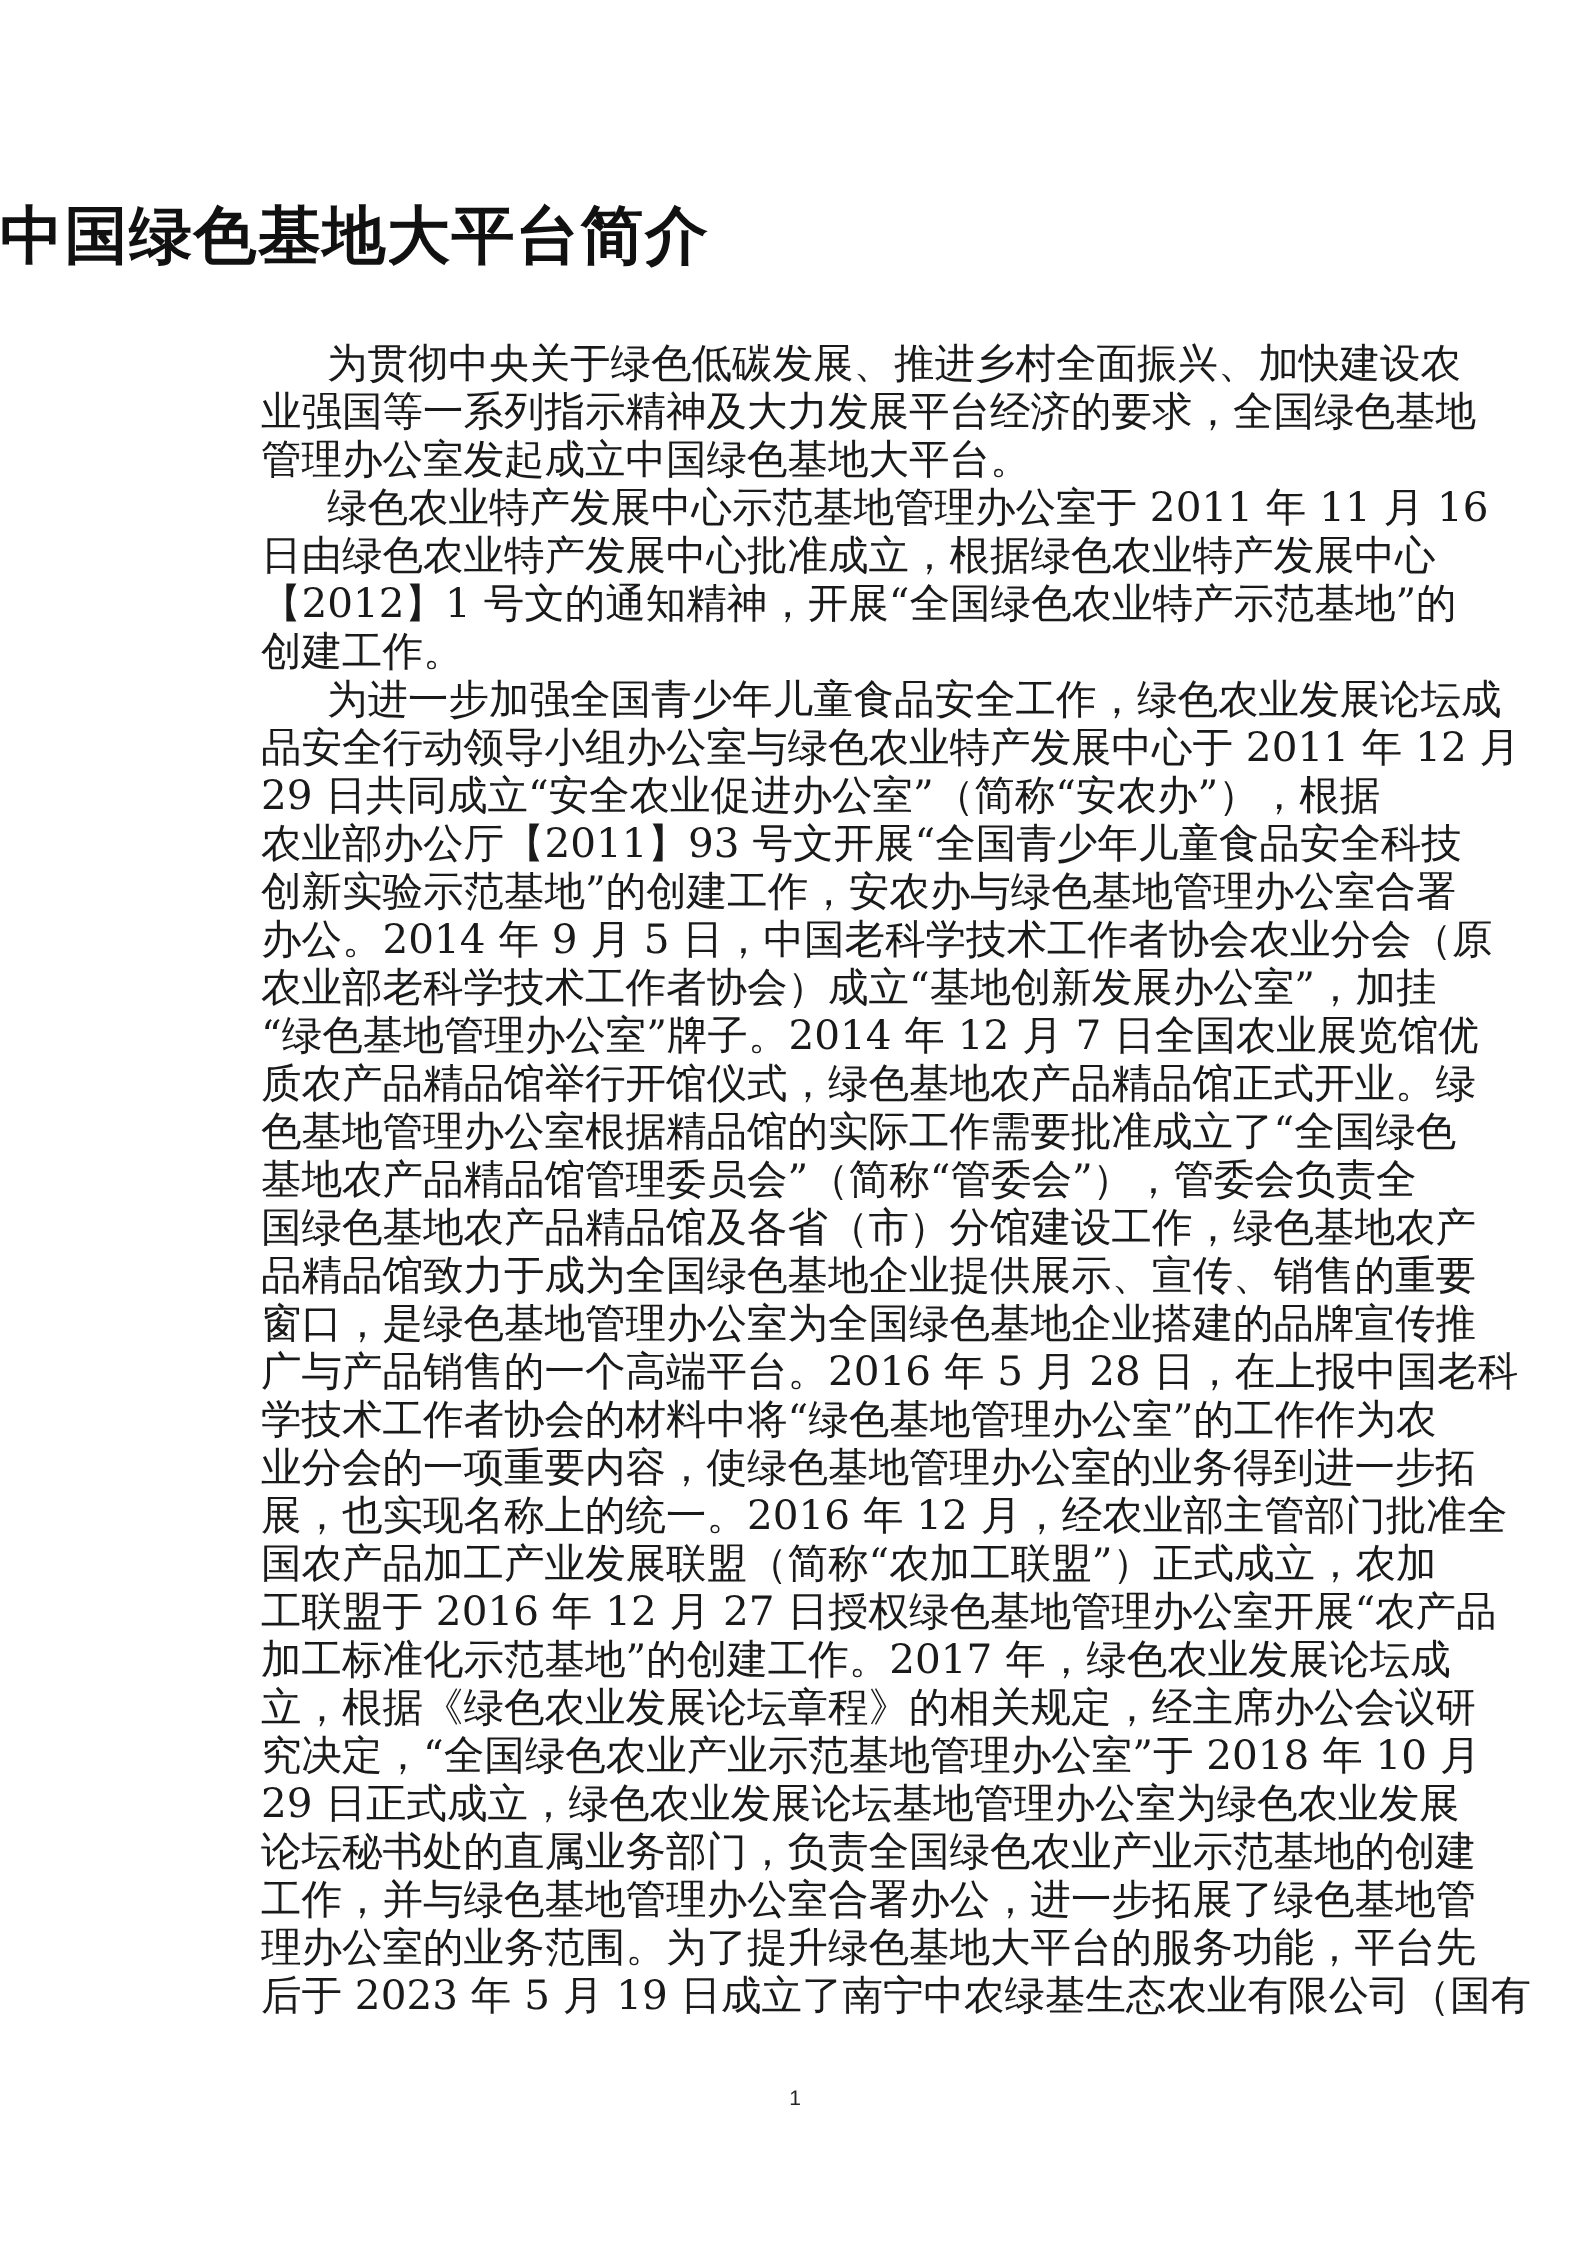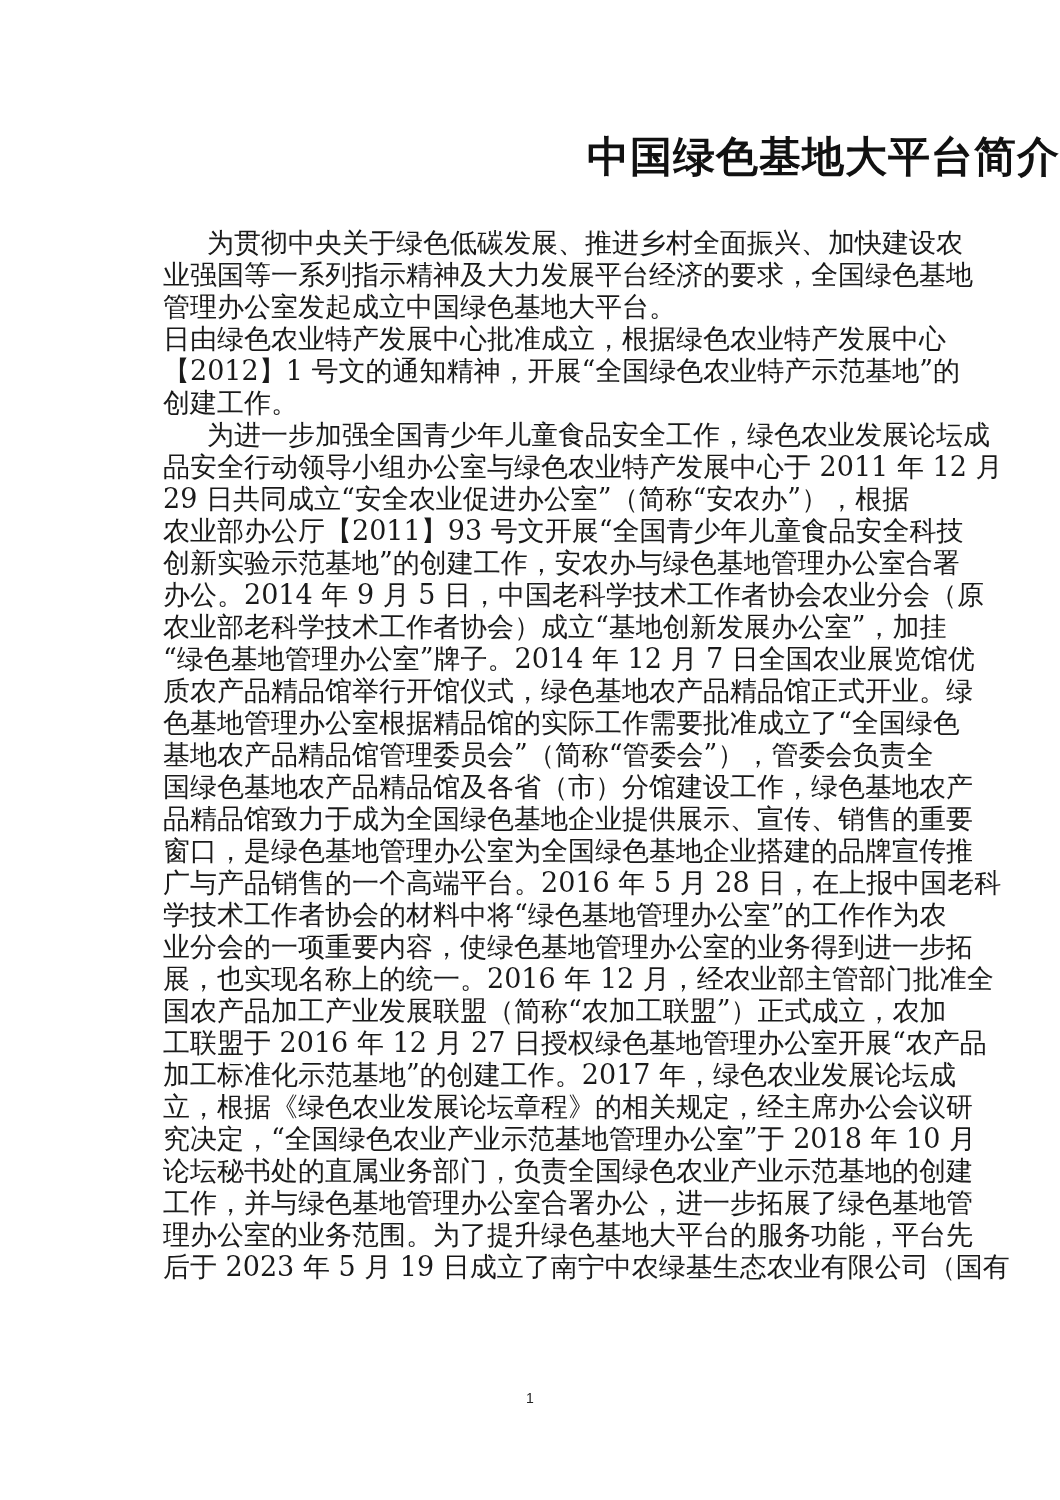--- a/index.html
+++ b/index.html
@@ -20,30 +20,30 @@
       left: 0; top: 0;
       width: 1060px;
       height: 1500px;
       background: #ffffff;
     }
     .title {
       position: absolute;
       left: 0;
       width: 1060px;
       top: 130px;
-      text-align: right;
+      text-align: left;
       font-size: 42px;
       line-height: 54px;
       font-weight: bold;
       letter-spacing: 1px;
       color: #111;
     }
     .body-text {
       position: absolute;
-      left: 163px;
+      left: 174px;
       top: 227px;
       width: 736px;
     }
     .line {
       height: 32px;
       line-height: 32px;
       font-size: 27px;
       white-space: nowrap;
       text-align: justify;
       text-align-last: justify;
@@ -75,20 +75,21 @@
 
   <div class="body-text">
 
     <div class="paragraph">
       <div class="line indent">为贯彻中央关于绿色低碳发展、推进乡村全面振兴、加快建设农</div>
       <div class="line">业强国等一系列指示精神及大力发展平台经济的要求，全国绿色基地</div>
       <div class="line last">管理办公室发起成立中国绿色基地大平台。</div>
     </div>
 
     <div class="paragraph">
+      <div class="line indent">绿色农业特产发展中心示范基地管理办公室于 2011 年 11 月 16</div>
       <div class="line">日由绿色农业特产发展中心批准成立，根据绿色农业特产发展中心</div>
       <div class="line">【2012】1 号文的通知精神，开展“全国绿色农业特产示范基地”的</div>
       <div class="line last">创建工作。</div>
     </div>
 
     <div class="paragraph">
       <div class="line indent">为进一步加强全国青少年儿童食品安全工作，绿色农业发展论坛成</div>
       <div class="line">品安全行动领导小组办公室与绿色农业特产发展中心于 2011 年 12 月</div>
       <div class="line">29 日共同成立“安全农业促进办公室”（简称“安农办”），根据</div>
       <div class="line">农业部办公厅【2011】93 号文开展“全国青少年儿童食品安全科技</div>
@@ -104,20 +105,21 @@
       <div class="line">窗口，是绿色基地管理办公室为全国绿色基地企业搭建的品牌宣传推</div>
       <div class="line">广与产品销售的一个高端平台。2016 年 5 月 28 日，在上报中国老科</div>
       <div class="line">学技术工作者协会的材料中将“绿色基地管理办公室”的工作作为农</div>
       <div class="line">业分会的一项重要内容，使绿色基地管理办公室的业务得到进一步拓</div>
       <div class="line">展，也实现名称上的统一。2016 年 12 月，经农业部主管部门批准全</div>
       <div class="line">国农产品加工产业发展联盟（简称“农加工联盟”）正式成立，农加</div>
       <div class="line">工联盟于 2016 年 12 月 27 日授权绿色基地管理办公室开展“农产品</div>
       <div class="line">加工标准化示范基地”的创建工作。2017 年，绿色农业发展论坛成</div>
       <div class="line">立，根据《绿色农业发展论坛章程》的相关规定，经主席办公会议研</div>
       <div class="line">究决定，“全国绿色农业产业示范基地管理办公室”于 2018 年 10 月</div>
+      <div class="line">29 日正式成立，绿色农业发展论坛基地管理办公室为绿色农业发展</div>
       <div class="line">论坛秘书处的直属业务部门，负责全国绿色农业产业示范基地的创建</div>
       <div class="line">工作，并与绿色基地管理办公室合署办公，进一步拓展了绿色基地管</div>
       <div class="line">理办公室的业务范围。为了提升绿色基地大平台的服务功能，平台先</div>
       <div class="line">后于 2023 年 5 月 19 日成立了南宁中农绿基生态农业有限公司（国有</div>
     </div>
   </div>
 
   <div class="page-number">1</div>
 </div>
 

